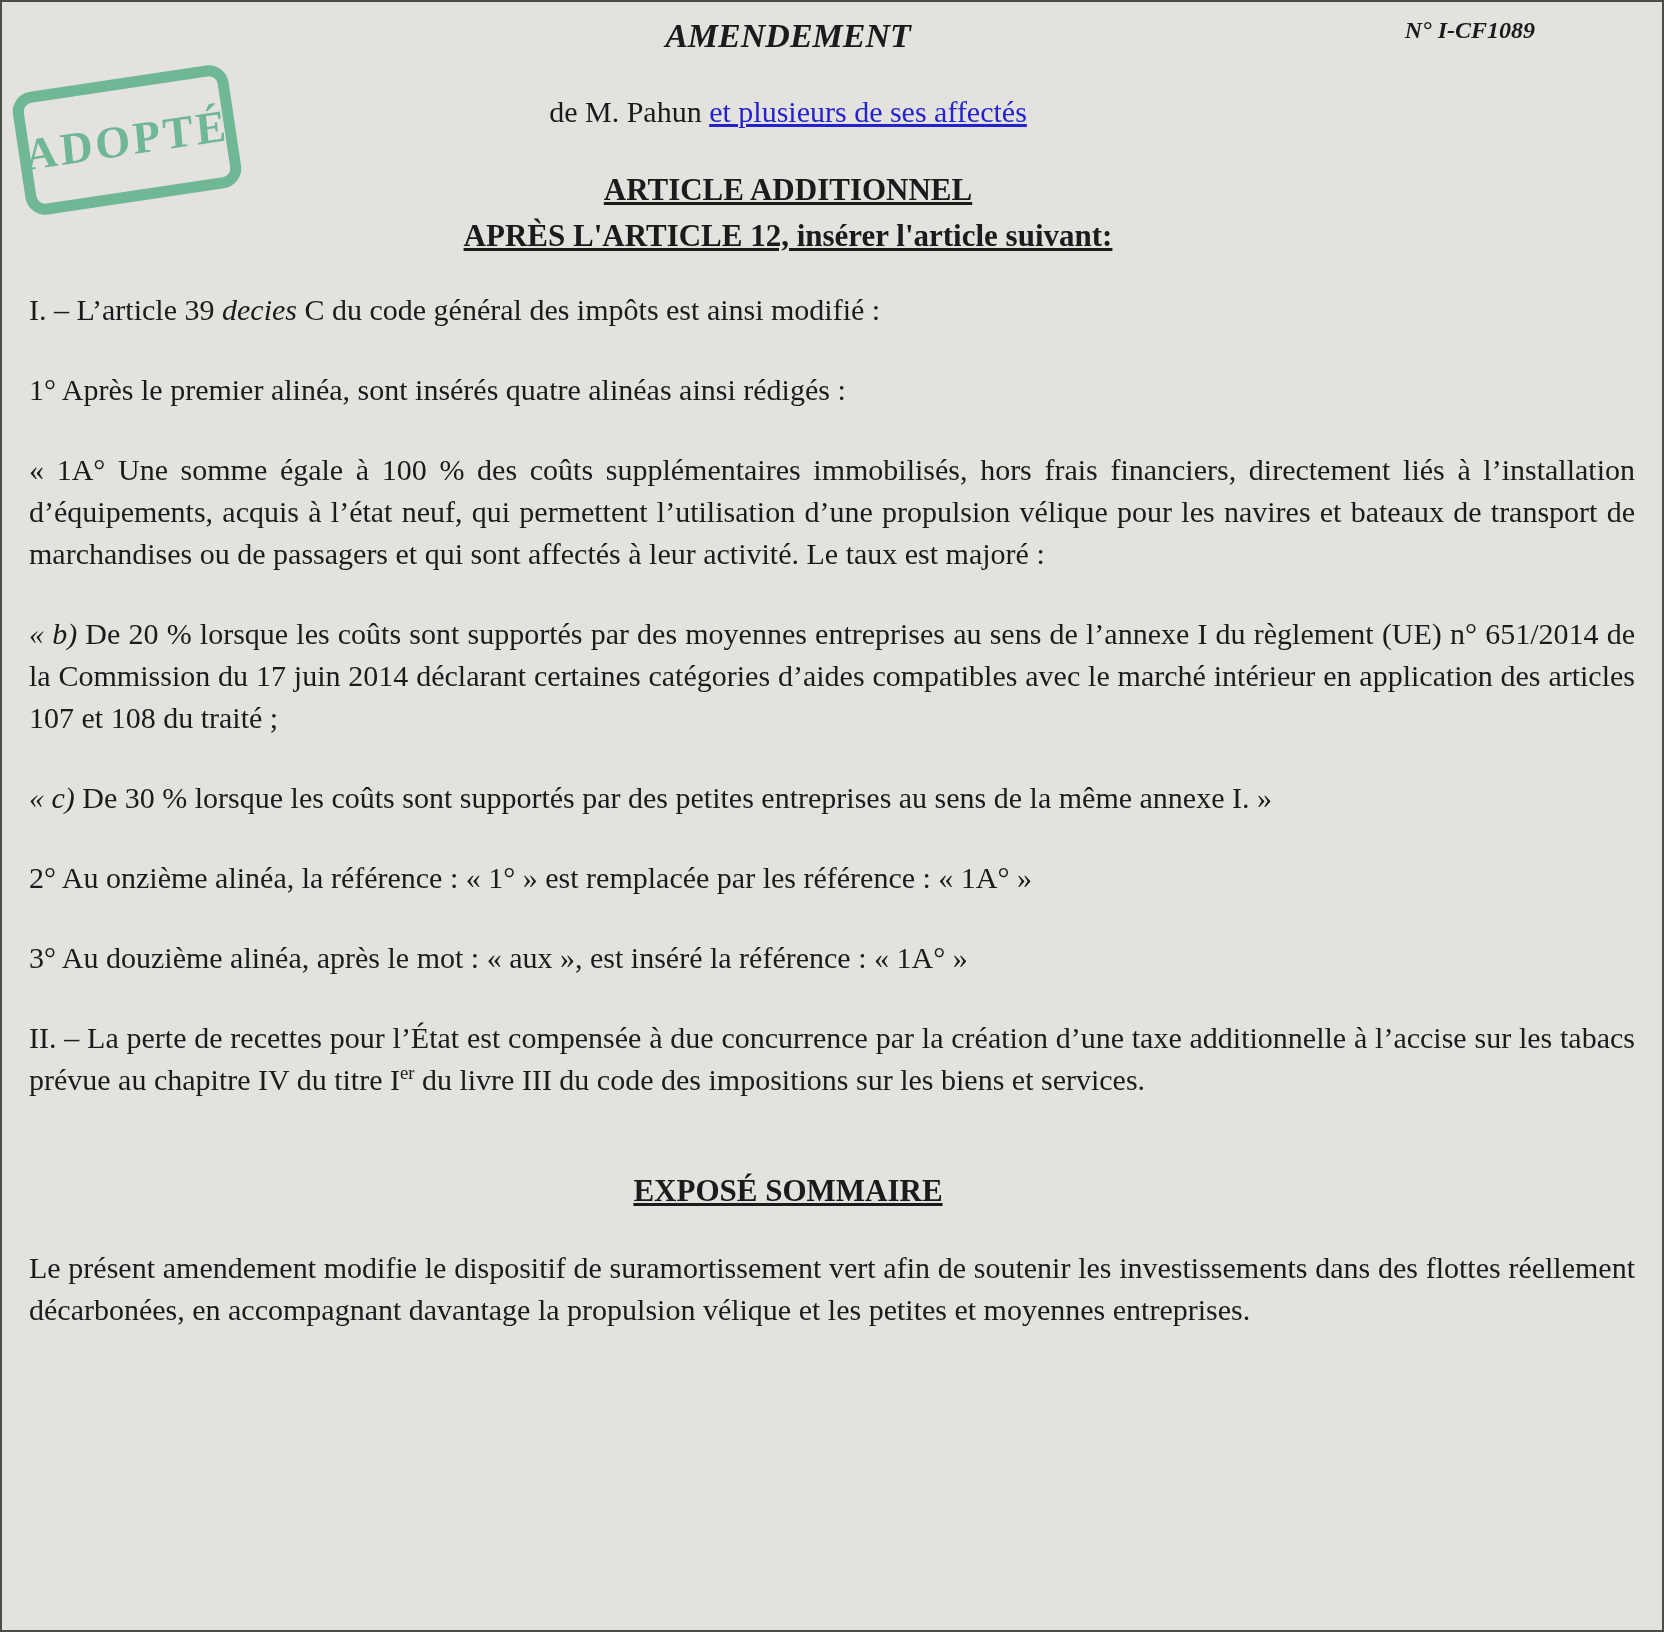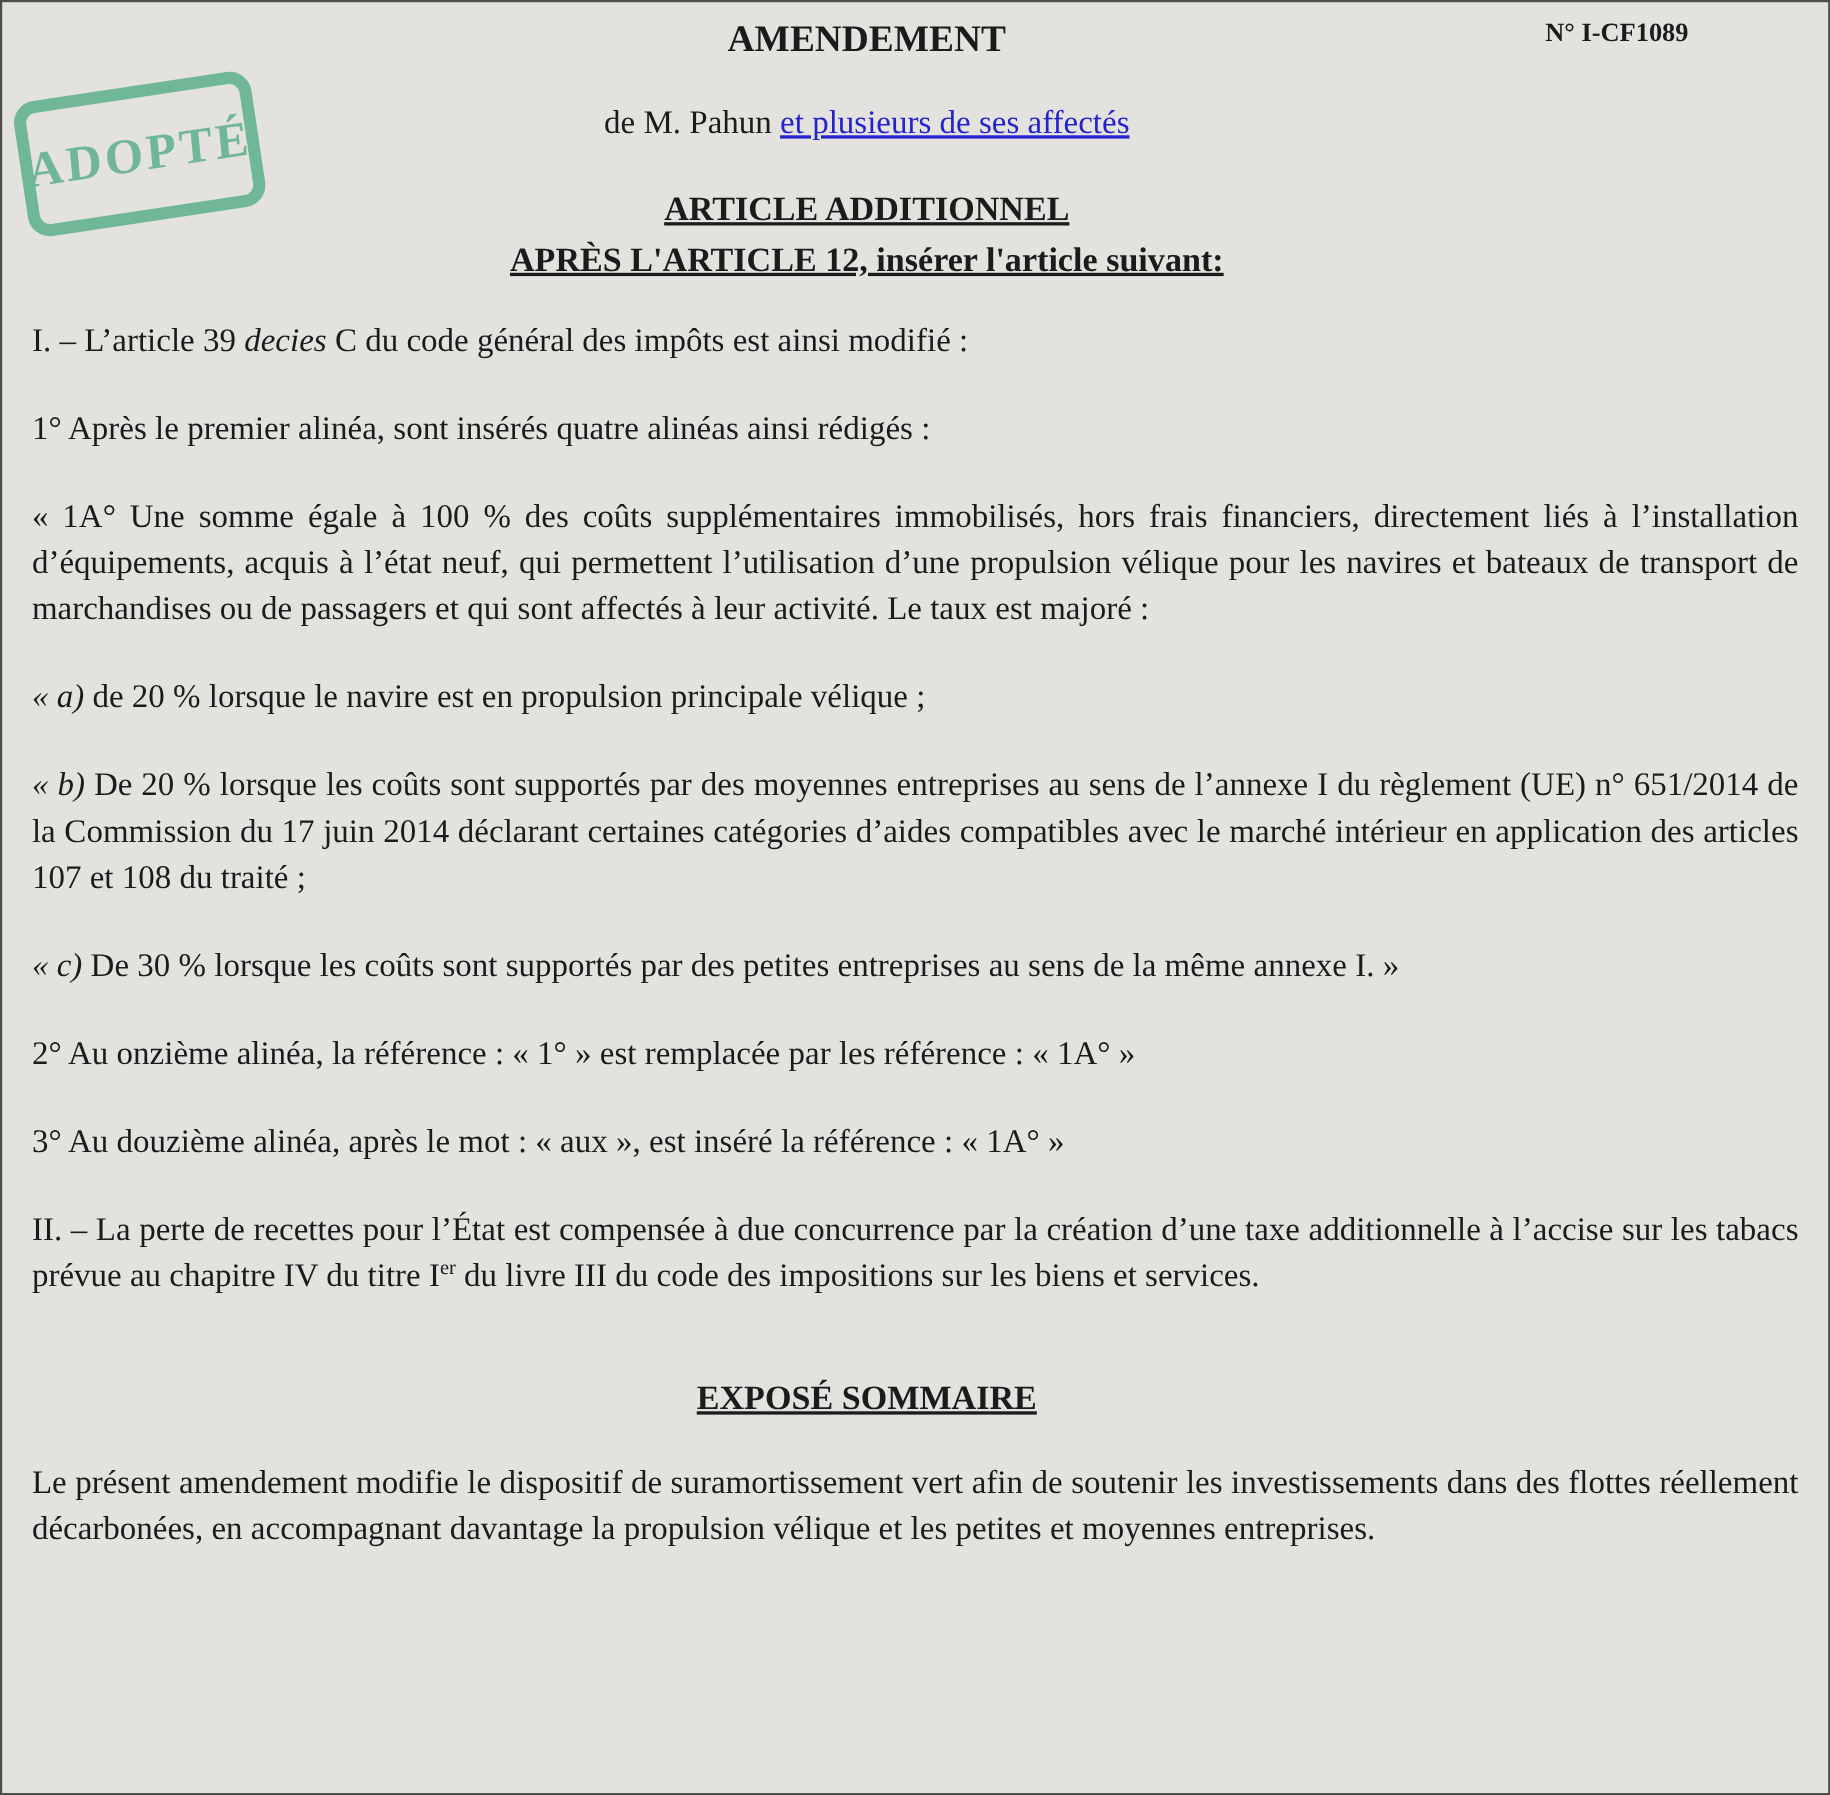--- a/index.html
+++ b/index.html
@@ -14,21 +14,21 @@
     padding: 14px 27px 0 27px;
     font-family: "Liberation Serif", serif;
     color: #1b1b1b;
   }
   
   .header {
     position: relative;
     width: 1518px;
     text-align: center;
   }
-  .title-row { position: relative; }
+  .title-row { position: relative; font-style: italic; }
   .doc-title {
     display: inline-block;
     margin: 0;
     font-size: 34px;
     line-height: 1.15;
     font-weight: bold;
   }
   .doc-number {
     position: absolute;
     right: 12px;
@@ -117,21 +117,20 @@
     </div>
     <p class="author-line"><span>de M. Pahun </span><a href="#" class="author-link">et plusieurs de ses affectés</a></p>
     <h2 class="h-center h-article">ARTICLE ADDITIONNEL</h2>
     <h2 class="h-center h-insert">APRÈS L'ARTICLE 12, insérer l'article suivant:</h2>
   </div>
 
   <div class="bodytext">
     <p class="left"><span>I. – L’article 39 </span><em>decies</em><span> C du code général des impôts est ainsi modifié :</span></p>
     <p class="left"><span>1° Après le premier alinéa, sont insérés quatre alinéas ainsi rédigés :</span></p>
     <p class="justify"><span>« 1A° Une somme égale à 100 % des coûts supplémentaires immobilisés, hors frais financiers, directement liés à l’installation d’équipements, acquis à l’état neuf, qui permettent l’utilisation d’une propulsion vélique pour les navires et bateaux de transport de marchandises ou de passagers et qui sont affectés à leur activité. Le taux est majoré :</span></p>
-    <p class="left"><em>« a)</em><span> de 20 % lorsque le navire est en propulsion principale vélique ;</span></p>
     <p class="justify"><em>« b)</em><span> De 20 % lorsque les coûts sont supportés par des moyennes entreprises au sens de l’annexe I du règlement (UE) n° 651/2014 de la Commission du 17 juin 2014 déclarant certaines catégories d’aides compatibles avec le marché intérieur en application des articles 107 et 108 du traité ;</span></p>
     <p class="left"><em>« c)</em><span> De 30 % lorsque les coûts sont supportés par des petites entreprises au sens de la même annexe I. »</span></p>
     <p class="left"><span>2° Au onzième alinéa, la référence : « 1° » est remplacée par les référence : « 1A° »</span></p>
     <p class="left"><span>3° Au douzième alinéa, après le mot : « aux », est inséré la référence : « 1A° »</span></p>
     <p class="justify"><span>II. – La perte de recettes pour l’État est compensée à due concurrence par la création d’une taxe additionnelle à l’accise sur les tabacs prévue au chapitre IV du titre I</span><sup>er</sup><span> du livre III du code des impositions sur les biens et services.</span></p>
   </div>
 
   <div class="summary">
     <div class="summary-heading-wrap">
       <h2 class="h-center">EXPOSÉ SOMMAIRE</h2>

